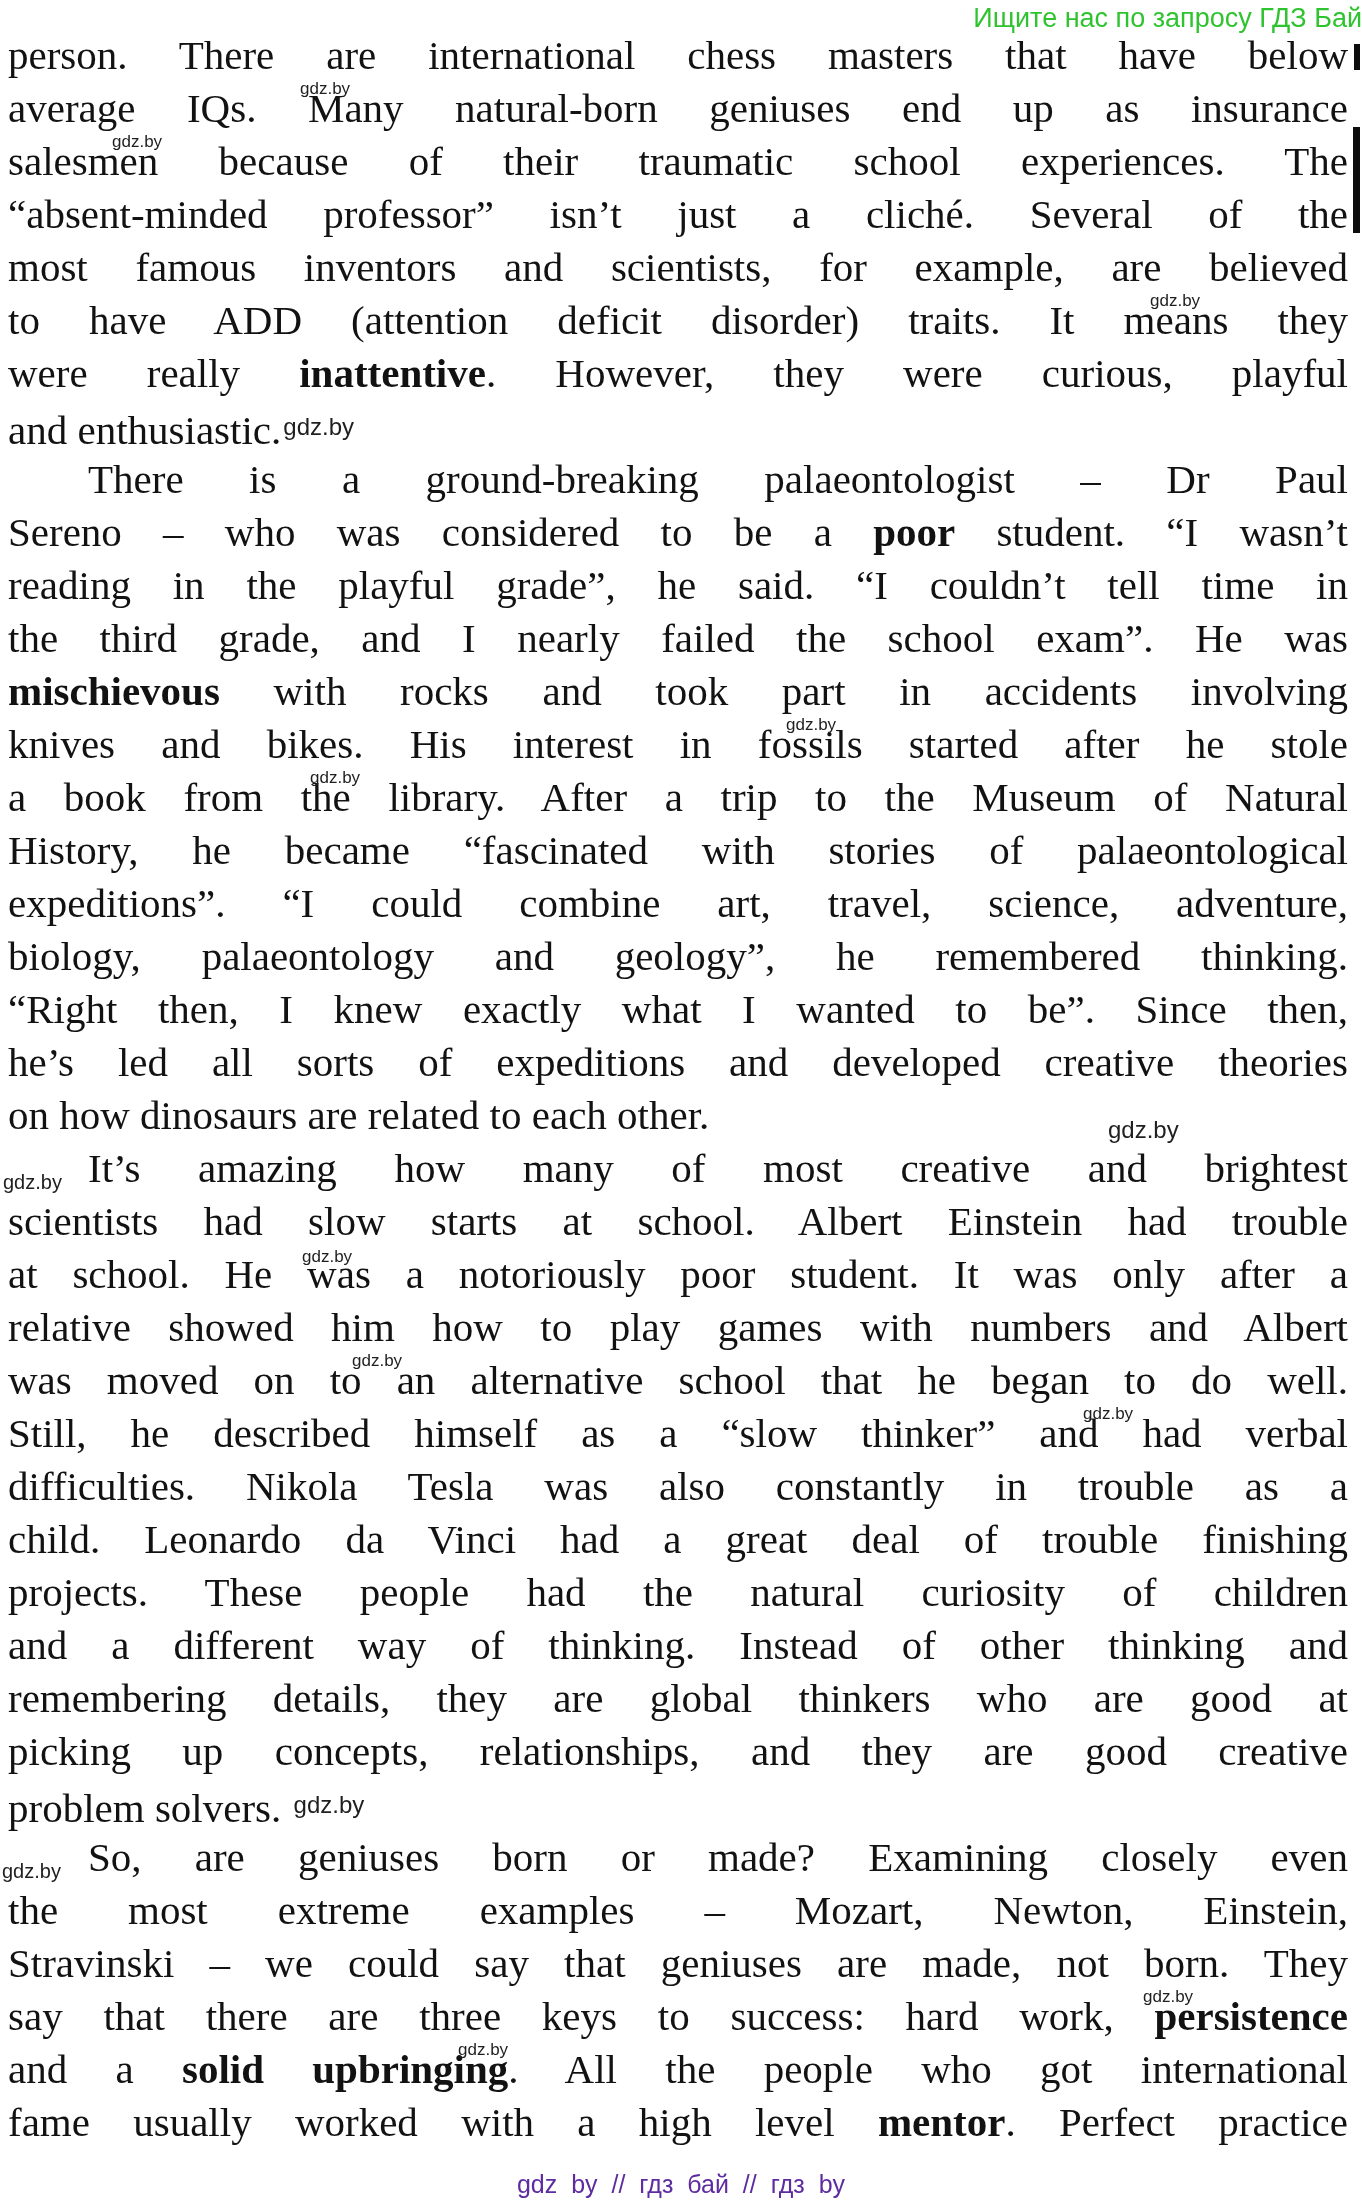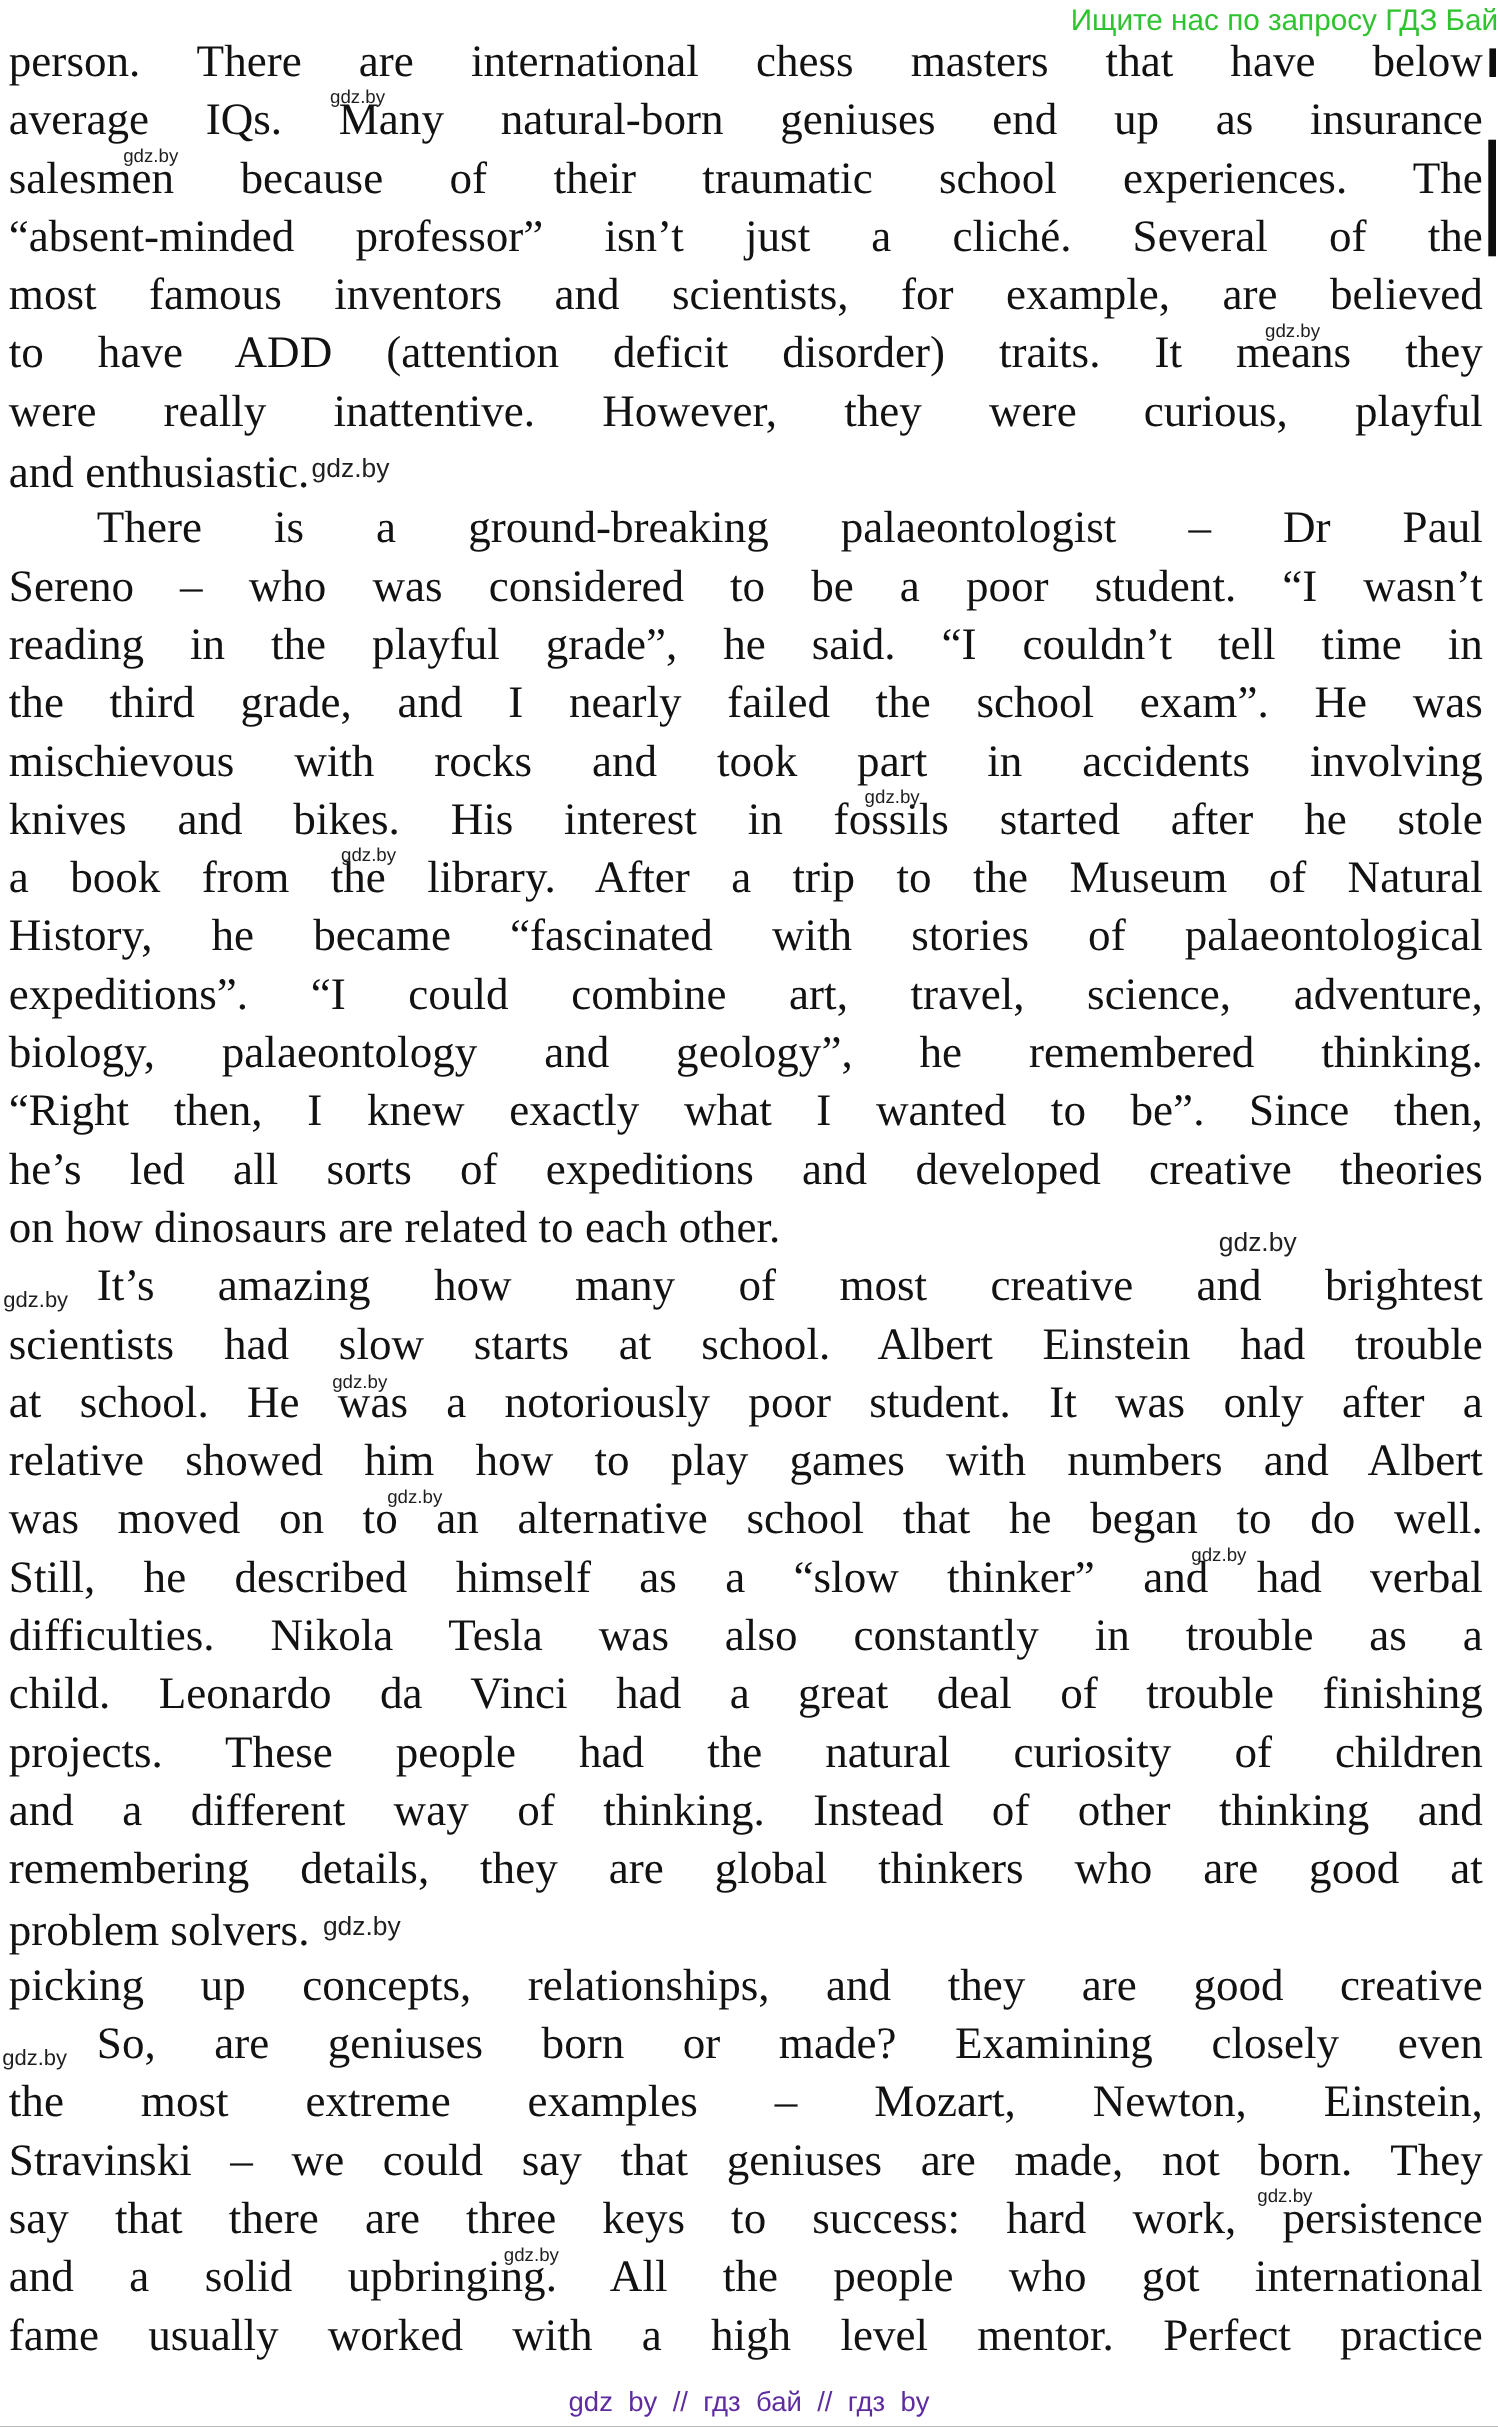--- a/index.html
+++ b/index.html
@@ -32,21 +32,21 @@
     font-size:41px;
     white-space:nowrap; 
     white-space:normal;
     text-align:justify;
     text-align-last:justify;
     text-justify:inter-word;
     overflow:visible;
   }
   .line.short{ text-align-last:left; }
   .line.indent{ text-indent:80px; }
-  .line b{ font-weight:normal; }
+  .line b{ font-weight:bold; }
   .wm-inline{
     font-family:"Liberation Sans", sans-serif;
     font-size:24px;
     color:var(--wm-color,#1f1f1f);
     vertical-align:9px;
     margin-left:2px;
     letter-spacing:0;
   }
   .wm-abs{
     position:absolute;
@@ -105,22 +105,22 @@
       <div class="line">scientists had slow starts at school. Albert Einstein had trouble</div>
       <div class="line">at school. He was a notoriously poor student. It was only after a</div>
       <div class="line">relative showed him how to play games with numbers and Albert</div>
       <div class="line">was moved on to an alternative school that he began to do well.</div>
       <div class="line">Still, he described himself as a “slow thinker” and had verbal</div>
       <div class="line">difficulties. Nikola Tesla was also constantly in trouble as a</div>
       <div class="line">child. Leonardo da Vinci had a great deal of trouble finishing</div>
       <div class="line">projects. These people had the natural curiosity of children</div>
       <div class="line">and a different way of thinking. Instead of other thinking and</div>
       <div class="line">remembering details, they are global thinkers who are good at</div>
+      <div class="line">picking up concepts, relationships, and they are good creative</div>
       <div class="line short">problem solvers. <span class="wm-inline">gdz.by</span></div>
-      <div class="line">picking up concepts, relationships, and they are good creative</div>
       <div class="line indent">So, are geniuses born or made? Examining closely even</div>
       <div class="line">the most extreme examples – Mozart, Newton, Einstein,</div>
       <div class="line">Stravinski – we could say that geniuses are made, not born. They</div>
       <div class="line">say that there are three keys to success: hard work, <b>persistence</b></div>
       <div class="line">and a <b>solid upbringing</b>. All the people who got international</div>
       <div class="line">fame usually worked with a high level <b>mentor</b>. Perfect practice</div>
     </div>
 
   <span class="wm-abs wm-sup" style="left:300px;  top:80px;">gdz.by</span>
   <span class="wm-abs wm-sup" style="left:112px;  top:133px;">gdz.by</span>

